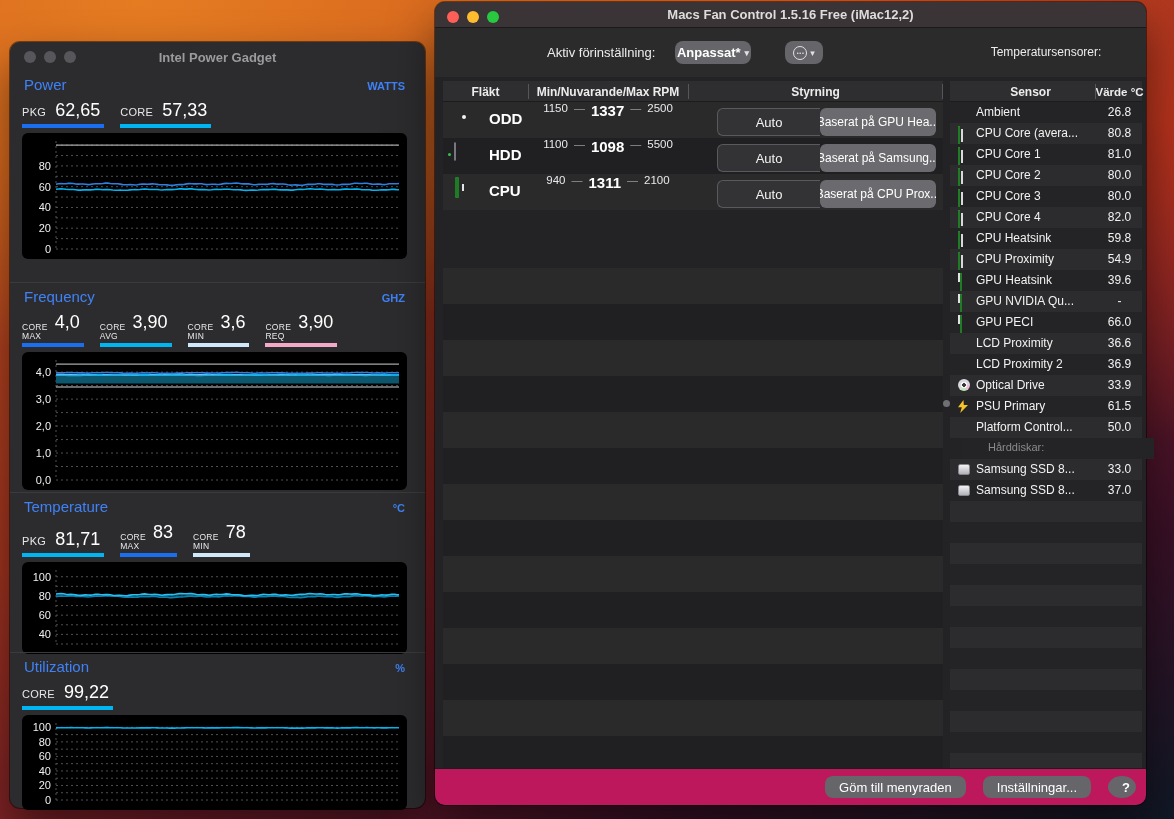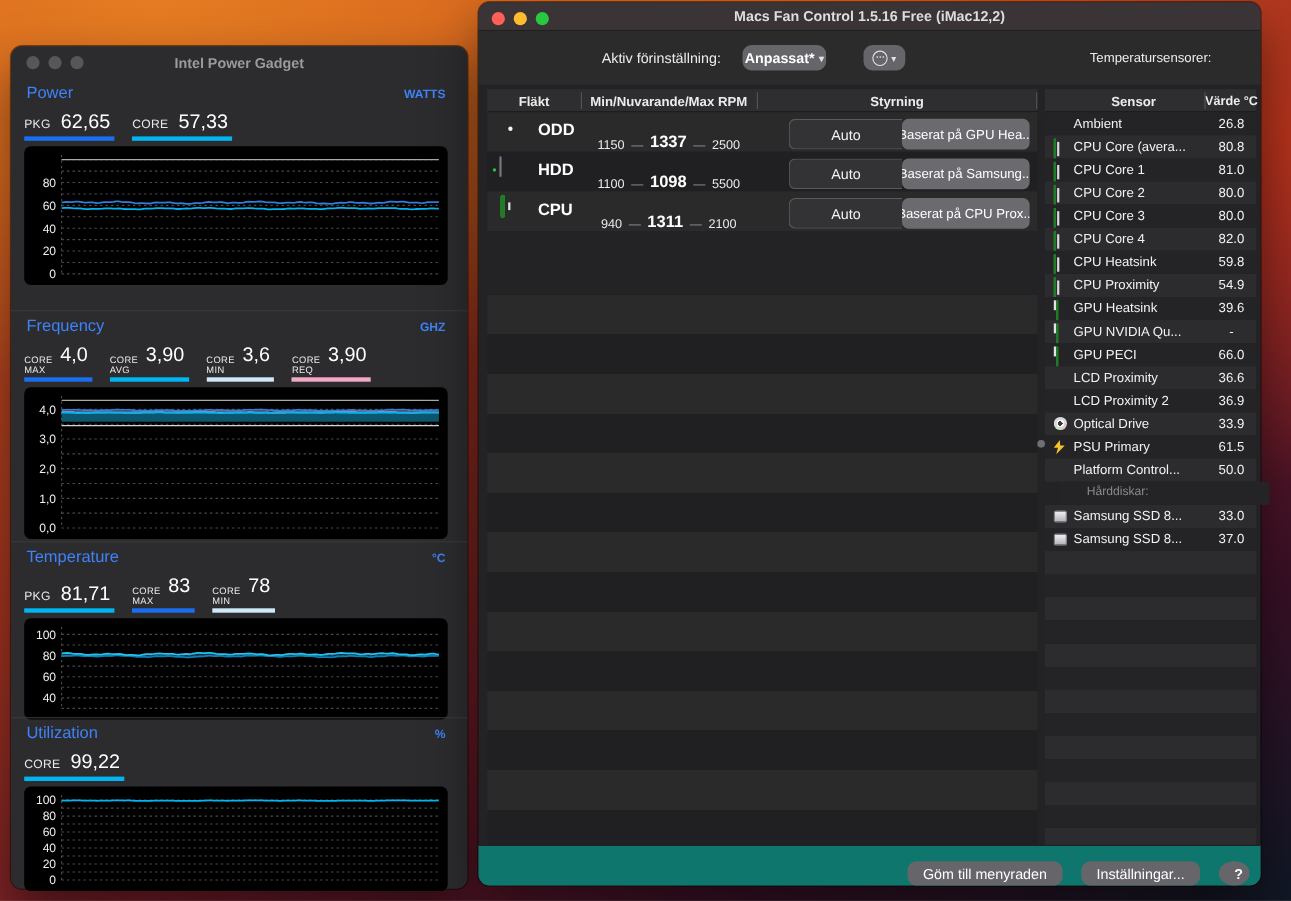--- a/index.html
+++ b/index.html
@@ -68,44 +68,44 @@
   .thead { position:relative; height:21px; background:#2e2e30; border-bottom:1px solid #1c1c1d;
      color:#ececec; font-size:12px; font-weight:600; }
   .thead .hcell { position:absolute; top:0; height:21px; display:flex; align-items:center; justify-content:center; }
   .hsep { position:absolute; top:3px; width:1px; height:15px; background:#55555a; }
   
   .fan-row { position:relative; height:36px; }
   .fan-row.light { background:#2a2a2b; } .fan-row.dark { background:#202022; }
   .fan-icon { position:absolute; left:11px; top:5px; }
   .fan-name { position:absolute; left:46px; top:8px; color:#fff; font-size:15px; font-weight:bold; }
   .rpm { position:absolute; left:85px; width:160px; top:0; height:36px;
-     display:flex; align-items:flex-end; justify-content:center; gap:6px; }
+     display:flex; align-items:flex-start; justify-content:center; gap:6px; }
   .rpm-min,.rpm-max { color:#e9e9ec; font-size:11.5px; }
   .rpm-cur { color:#ffffff; font-size:15px; font-weight:bold; }
   .rpm-dash { color:#9a9a9e; font-size:11px; }
   .segctl { position:absolute; left:262px; top:6px; width:219px; height:28px; display:flex;margin-left:12px; }
   .seg-auto { flex:0 0 103px; background:#333336; border:1px solid #5a5a5e; border-right:none;
      border-radius:6px 0 0 6px; color:#f2f2f2; font-size:13px; display:flex; align-items:center; justify-content:center; }
   .seg-mode { flex:1; background:#6b6b6f; border-radius:6px; color:#fff; font-size:12px;
      display:flex; align-items:center; justify-content:center; white-space:nowrap; overflow:hidden; padding:0 6px; }
   .fan-empty { position:absolute; left:0; right:0; top:187px; bottom:0;
      background:repeating-linear-gradient(to bottom, #2a2a2b 0 36px, #202022 36px 72px); }
   .splitter-dot { position:absolute; left:508px; top:319px; width:7px; height:7px; border-radius:50%; background:#6f6f74; }
   
   .sensor-row { position:relative; height:21px; }
   .sensor-row.light { background:#2c2c2e; } .sensor-row.dark { background:#242426; }
   .sensor-icon { position:absolute; left:8px; top:4px; }
   .sensor-name { position:absolute; left:26px; top:3px; color:#f2f2f2; font-size:12px; white-space:nowrap; }
   .sensor-row.section .sensor-name { color:#8a8a8f; font-size:11px; }
   .sensor-value { position:absolute; left:145px; width:49px; top:3px; text-align:center; color:#f2f2f2; font-size:12px; }
   .sensor-empty { position:absolute; left:0; right:0; top:420px; bottom:0;
      background:repeating-linear-gradient(to bottom, #2c2c2e 0 21px, #242426 21px 42px); }
-  .footer { position:absolute; left:0; right:0; bottom:0; height:37px; background:#0f766e;
+  .footer { position:absolute; left:0; right:0; bottom:0; height:37px; background:#be185d;
      border-top:1px solid #1d1d1e; border-radius:0 0 10px 10px;
-     display:flex; align-items:flex-end; justify-content:flex-end; gap:17px; padding-right:10px; }
+     display:flex; align-items:center; justify-content:flex-end; gap:17px; padding-right:10px; }
   .footer .btn { height:22px; padding:0 14px; font-size:13px; }
   .help-btn { width:22px; height:22px; border-radius:50%; padding:0; font-weight:bold; font-size:13px; }
 
   
   .glyph-optical-disc-icon { width:26px; height:26px; border-radius:50%; position:relative;
      background:conic-gradient(#e6e6ea 0 40deg,#f0b6d8 40deg 95deg,#bfe6b0 95deg 145deg,#e6e6ea 145deg 225deg,#d8c6ee 225deg 265deg,#cfe9f5 265deg 325deg,#e6e6ea 325deg 360deg); }
   .glyph-optical-disc-icon::after { content:""; position:absolute; inset:8px; border-radius:50%;
      background:#4a4a4e; border:2px solid #f4f4f6; }
   .glyph-hard-drive-icon { width:26px; height:21px; margin-top:2px; border-radius:4px; position:relative;
      background:linear-gradient(#f2f2f4,#b9b9c0); border:1px solid #77777d; }

